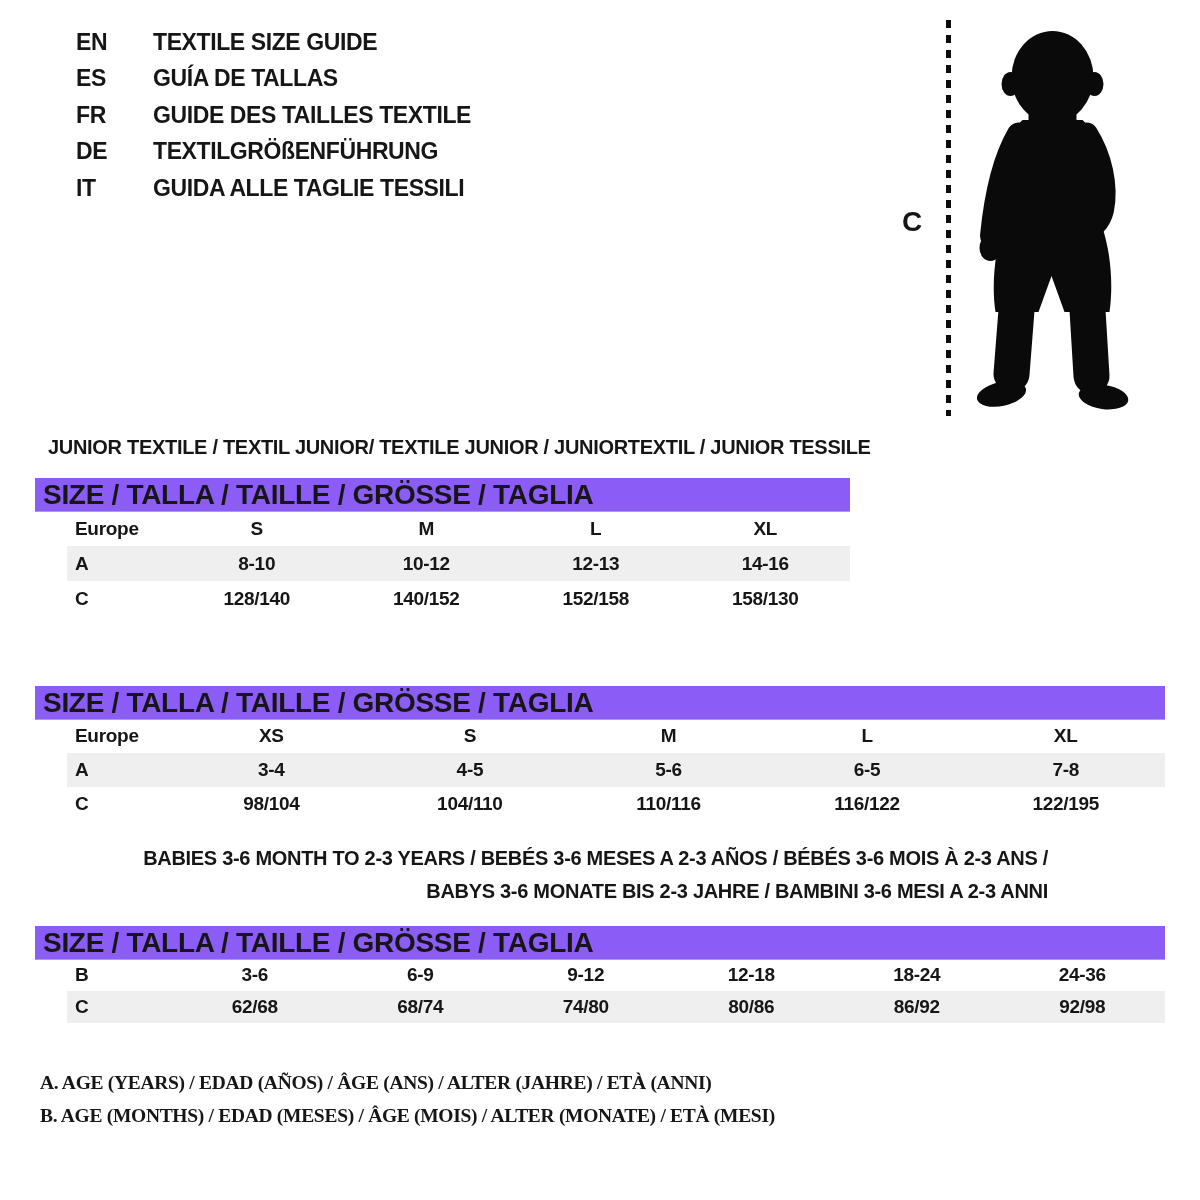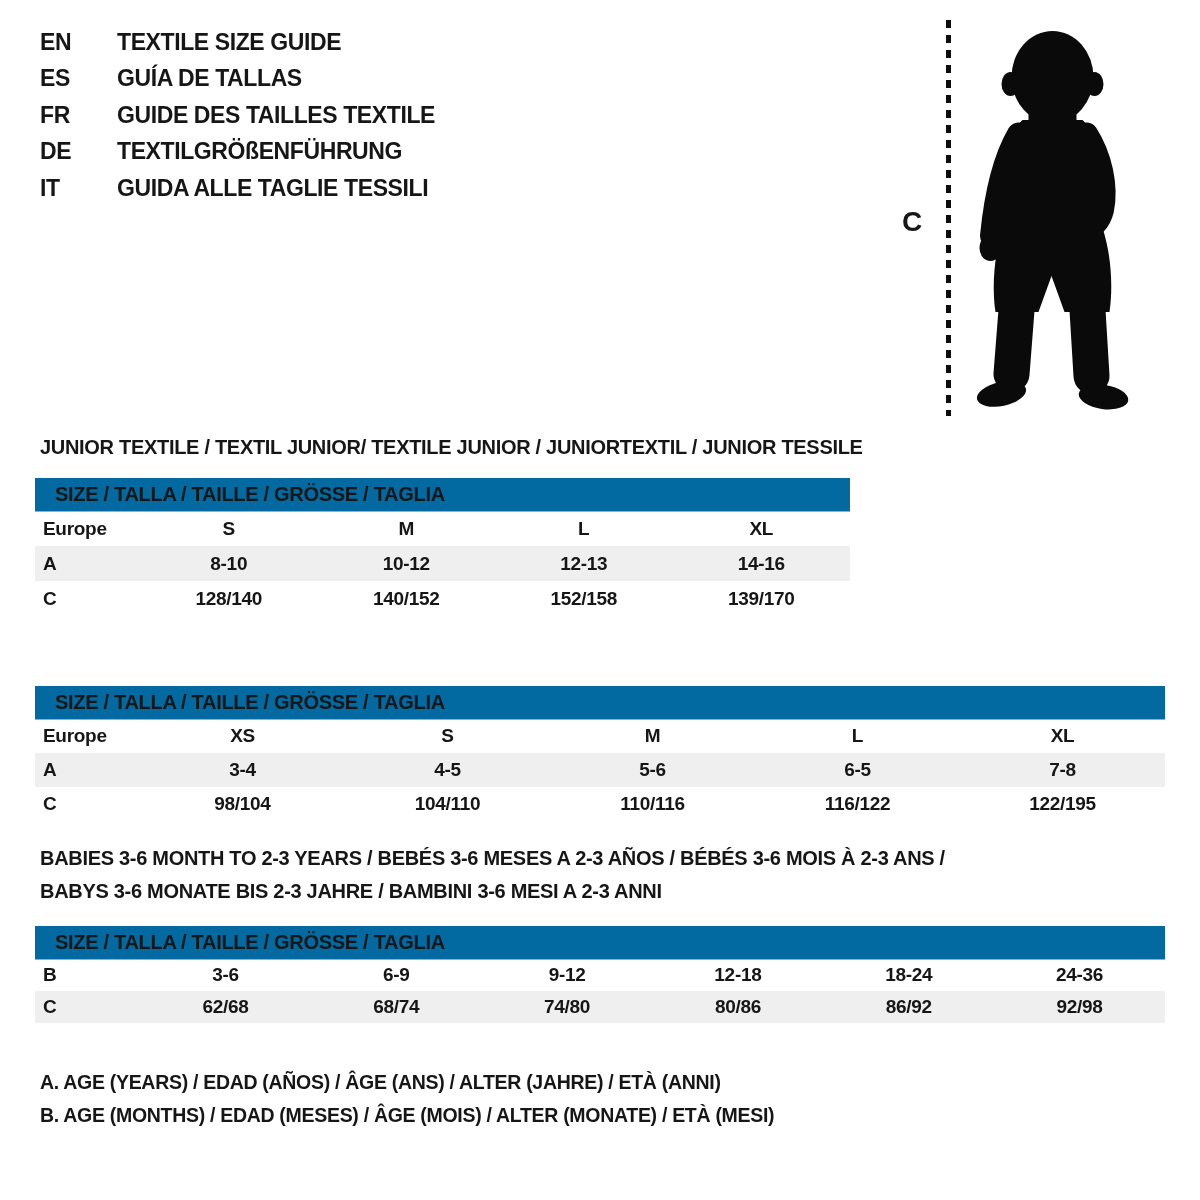--- a/index.html
+++ b/index.html
@@ -12,60 +12,60 @@
     font-family: "Liberation Sans", "DejaVu Sans", sans-serif;
     color: #161616;
     overflow: hidden;
   }
   
   #lang-block { position: absolute; left: 40px; top: 24px; }
   .lang-row { display: flex; height: 36.5px; align-items: center; }
   .lang-code, .lang-label {
     font-size: 23px; font-weight: bold; letter-spacing: -0.4px; white-space: nowrap;
   }
-  .lang-code { width: 77px; }
+  .lang-code { width: 77px; margin-left: 36px; }
   
   #dash-line {
     position: absolute; left: 946px; top: 20px; width: 5px; height: 396px;
     background: repeating-linear-gradient(to bottom, #0c0c0c 0px, #0c0c0c 8px, transparent 8px, transparent 15px);
   }
   #c-label {
     position: absolute; left: 902px; top: 206px;
     font-size: 28px; font-weight: bold;
   }
   #silhouette { position: absolute; left: 962px; top: 20px; width: 180px; height: 400px; }
   
   .section-title {
-    position: absolute; left: 40px;
-    font-size: 20px; font-weight: bold; letter-spacing: -0.3px; white-space: nowrap;
+    position: absolute; left: 48px;
+    font-size: 20px; font-weight: bold; letter-spacing: -0.3px; white-space: nowrap; text-align: right;
   }
   #junior-title   { top: 436px; }
   #children-title { top: 642px; }
   #babies-title   { top: 842px; line-height: 33px; white-space: normal; width: 1000px; }
   .title-sub { font-size: 13px; vertical-align: -4px; font-weight: bold; }
   
   .size-table { position: absolute; left: 35px; }
   #junior-table   { top: 478px; width: 815px; }
   #children-table { top: 686px; width: 1130px; }
   #babies-table   { top: 926px; width: 1130px; }
   .thead {
     height: 33px; line-height: 33px;
-    background: #0369a1; box-shadow: 0 1px 0 #a9a9a9;
-    padding-left: 20px;
-    font-size: 20px; font-weight: bold; letter-spacing: -0.3px;
-  }
-  .trow { display: flex; align-items: center; font-size: 19px; font-weight: bold; letter-spacing: -0.3px; }
+    background: #8b5cf6; box-shadow: 0 1px 0 #a9a9a9;
+    padding-left: 8px;
+    font-size: 28px; font-weight: bold; letter-spacing: -0.3px;
+  }
+  .trow { display: flex; align-items: center; font-size: 19px; font-weight: bold; letter-spacing: -0.3px; margin-left: 32px; }
   #junior-table .trow   { height: 35px; }
   #children-table .trow { height: 34px; }
   #babies-table .trow   { height: 32px; }
   .trow.shaded { background: #efeff0; }
   .lab { width: 105px; padding-left: 8px; }
   .val { flex: 1; text-align: center; }
   
-  #footnotes { position: absolute; left: 40px; top: 1066px; }
+  #footnotes { position: absolute; left: 40px; top: 1066px; font-family: Liberation Serif, serif; }
   .footnote {
     font-size: 19.5px; font-weight: bold; letter-spacing: -0.3px;
     line-height: 33px; white-space: nowrap;
   }
 </style>
 </head>
 <body>
 
 <div id="page">
 
@@ -127,21 +127,21 @@
       <span class="val">8-10</span>
       <span class="val">10-12</span>
       <span class="val">12-13</span>
       <span class="val">14-16</span>
     </div>
     <div class="trow">
       <span class="lab">C</span>
       <span class="val">128/140</span>
       <span class="val">140/152</span>
       <span class="val">152/158</span>
-      <span class="val">139/170</span>
+      <span class="val">158/130</span>
     </div>
   </div>
 
   <div id="children-table" class="size-table">
     <div class="thead">SIZE / TALLA / TAILLE / GRÖSSE / TAGLIA</div>
     <div class="trow">
       <span class="lab">Europe</span>
       <span class="val">XS</span>
       <span class="val">S</span>
       <span class="val">M</span>

